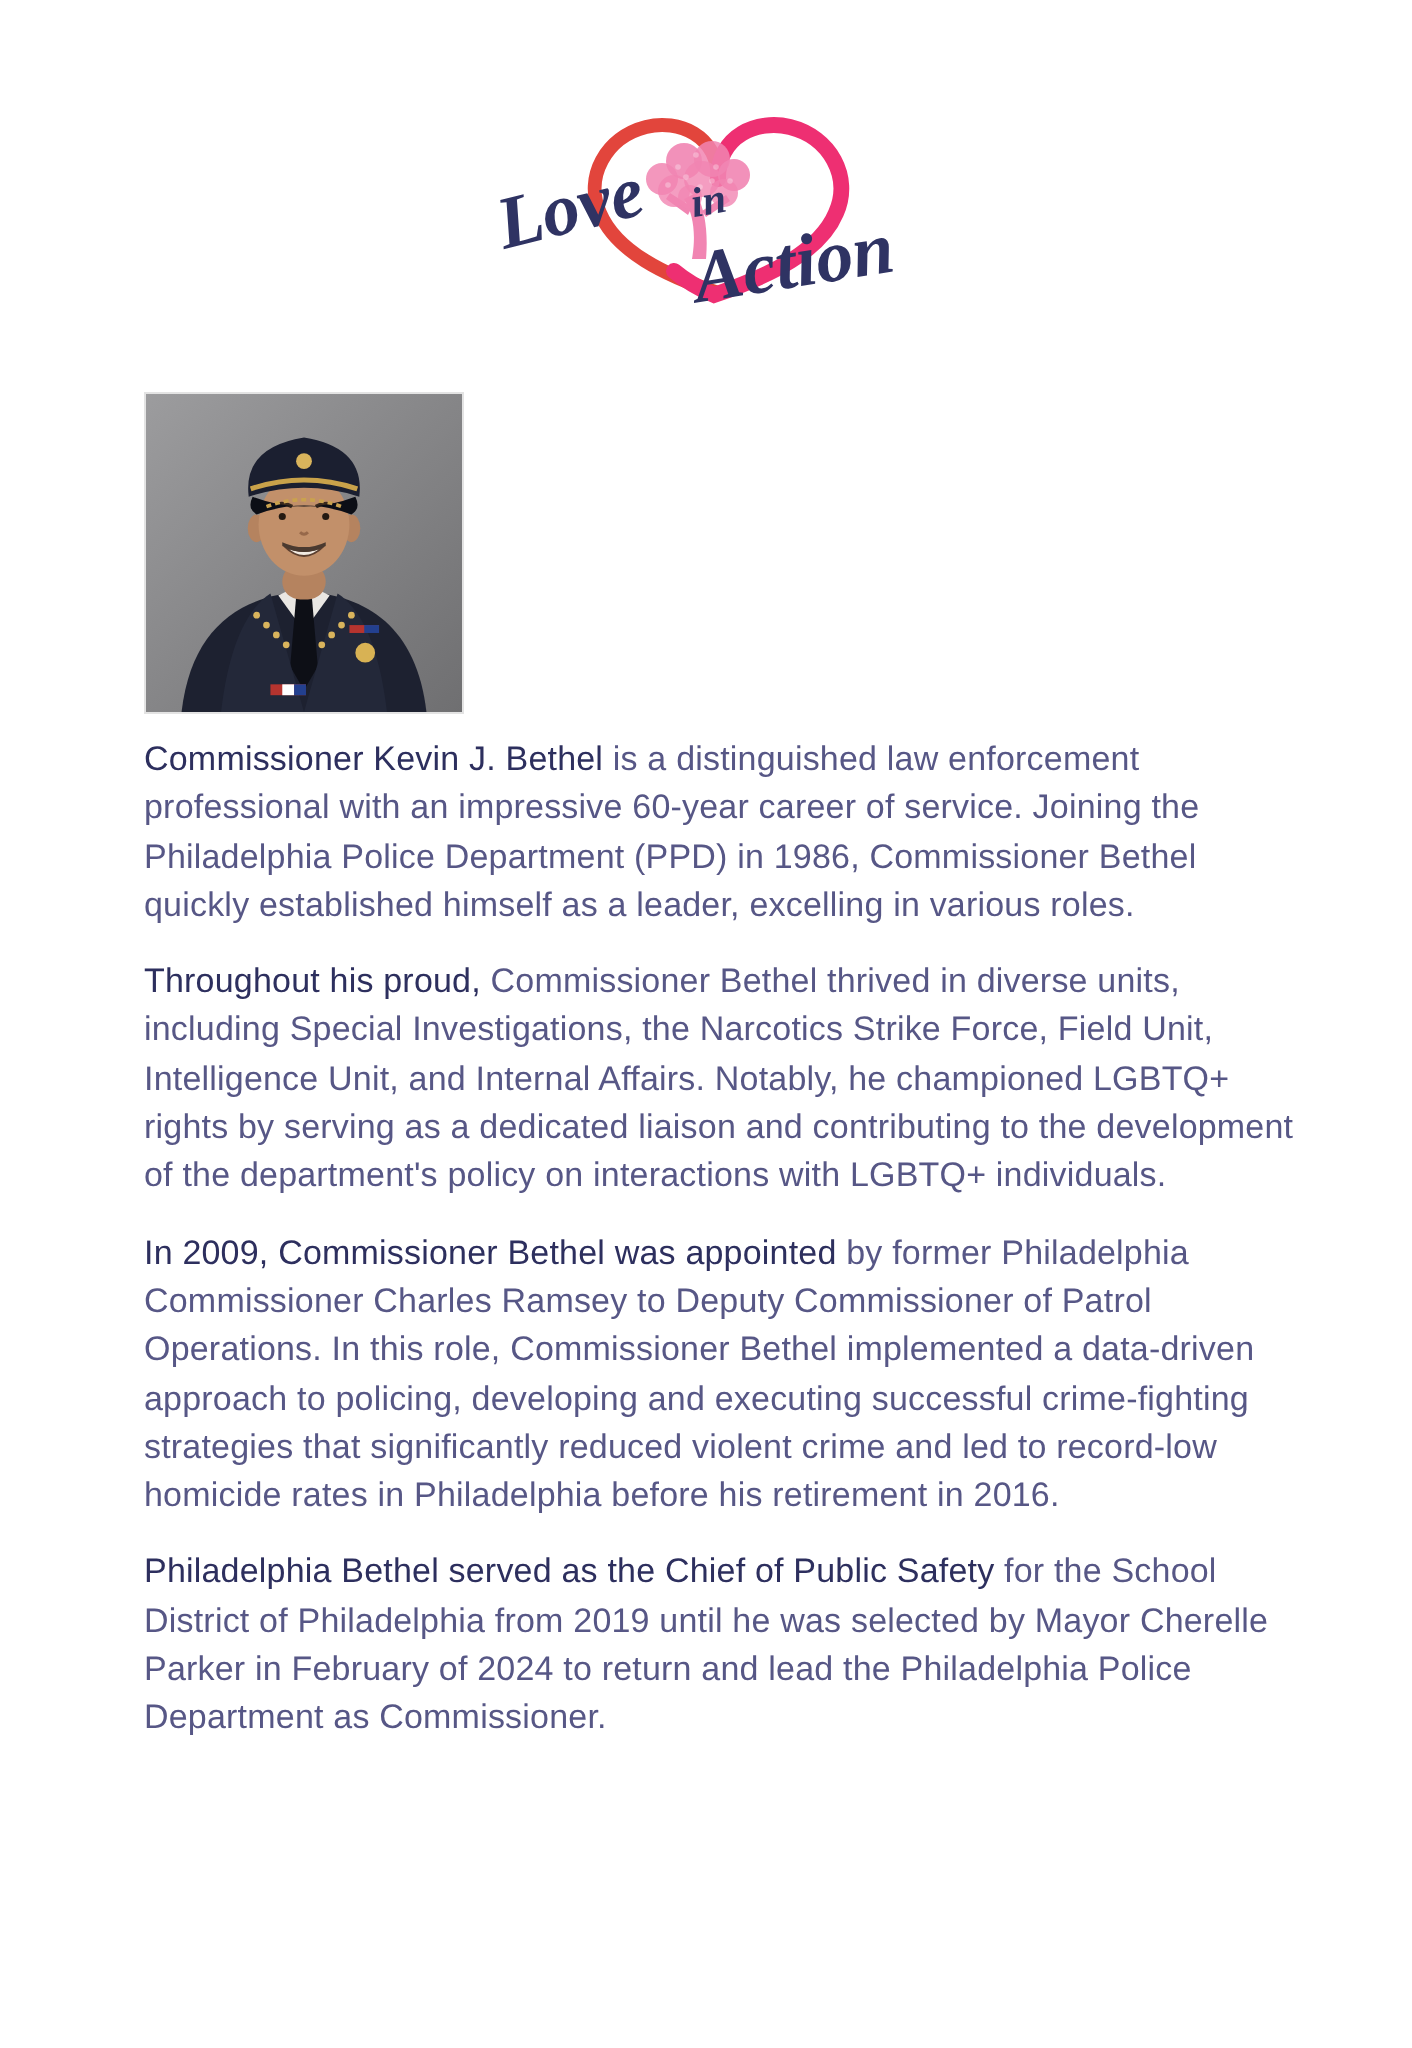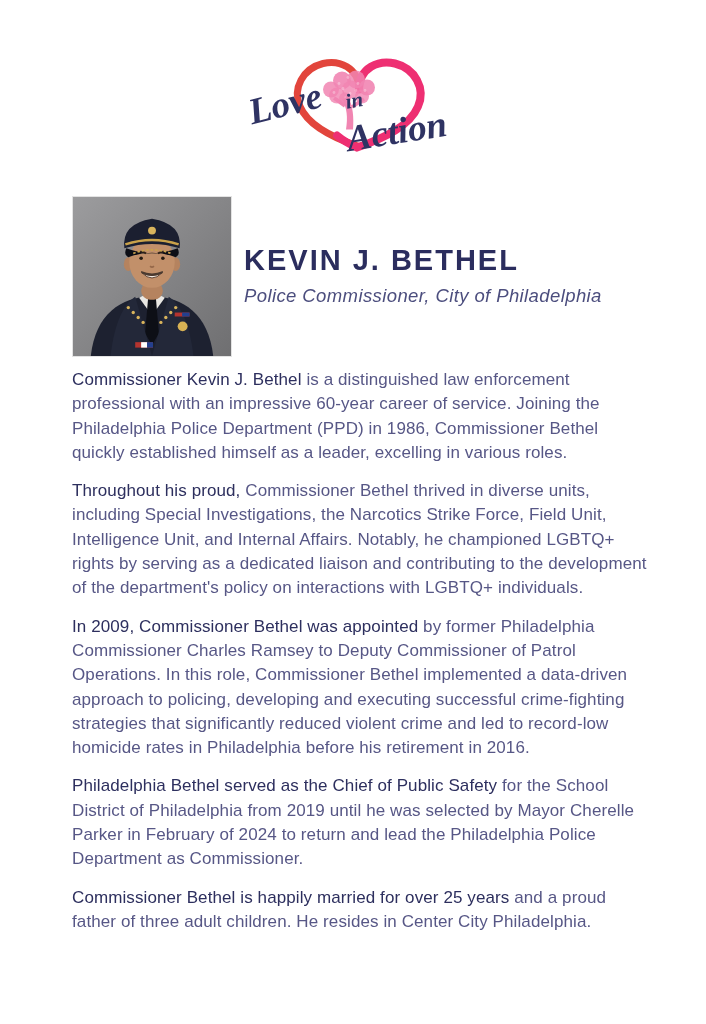--- a/index.html
+++ b/index.html
@@ -187,27 +187,22 @@
         <path d="M70 77 Q80 82 90 77 Q80 87 70 77 Z" fill="#f2ebe2" stroke="#5d4030" stroke-width="1"></path>
         <path d="M69 75 Q80 80 91 75 L91 77 Q80 83 69 77 Z" fill="#4a3a30"></path>
 
         <path d="M52 52 Q49 27 80 22 Q111 27 108 52 Q80 43 52 52 Z" fill="#1b1f30"></path>
         <path d="M53 48 Q80 39 107 48" stroke="#c9a24a" stroke-width="2.5" fill="none"></path>
         <path d="M54 52 Q80 62 106 52 Q109 58 104 61 Q80 52 56 61 Q51 58 54 52 Z" fill="#0c0e16"></path>
         <path d="M61 57 Q80 50 99 57" stroke="#caa24e" stroke-width="1.8" fill="none" stroke-dasharray="2.5 2"></path>
         <circle cx="80" cy="34" r="4" fill="#d9b45c"></circle>
       </svg>
     </div>
-    <div class="profile-text">
-      <h1 class="profile-name">KEVIN J. BETHEL</h1>
-      <div class="profile-title">Police Commissioner, City of Philadelphia</div>
-    </div>
   </div>
 
   <div class="bio">
     <p><strong>Commissioner Kevin J. Bethel</strong><span> is a distinguished law enforcement professional with an impressive 60-year career of service. Joining the Philadelphia Police Department (PPD) in 1986, Commissioner Bethel quickly established himself as a leader, excelling in various roles.</span></p>
     <p><strong>Throughout his proud,</strong><span> Commissioner Bethel thrived in diverse units, including Special Investigations, the Narcotics Strike Force, Field Unit, Intelligence Unit, and Internal Affairs. Notably, he championed LGBTQ+ rights by serving as a dedicated liaison and contributing to the development of the department's policy on interactions with LGBTQ+ individuals.</span></p>
     <p><strong>In 2009, Commissioner Bethel was appointed</strong><span> by former Philadelphia Commissioner Charles Ramsey to Deputy Commissioner of Patrol Operations. In this role, Commissioner Bethel implemented a data-driven approach to policing, developing and executing successful crime-fighting strategies that significantly reduced violent crime and led to record-low homicide rates in Philadelphia before his retirement in 2016.</span></p>
     <p><strong>Philadelphia Bethel served as the Chief of Public Safety</strong><span> for the School District of Philadelphia from 2019 until he was selected by Mayor Cherelle Parker in February of 2024 to return and lead the Philadelphia Police Department as Commissioner.</span></p>
-    <p><strong>Commissioner Bethel is happily married for over 25 years</strong><span> and a proud father of three adult children. He resides in Center City Philadelphia.</span></p>
   </div>
 
 </div>
 
 </body></html>

